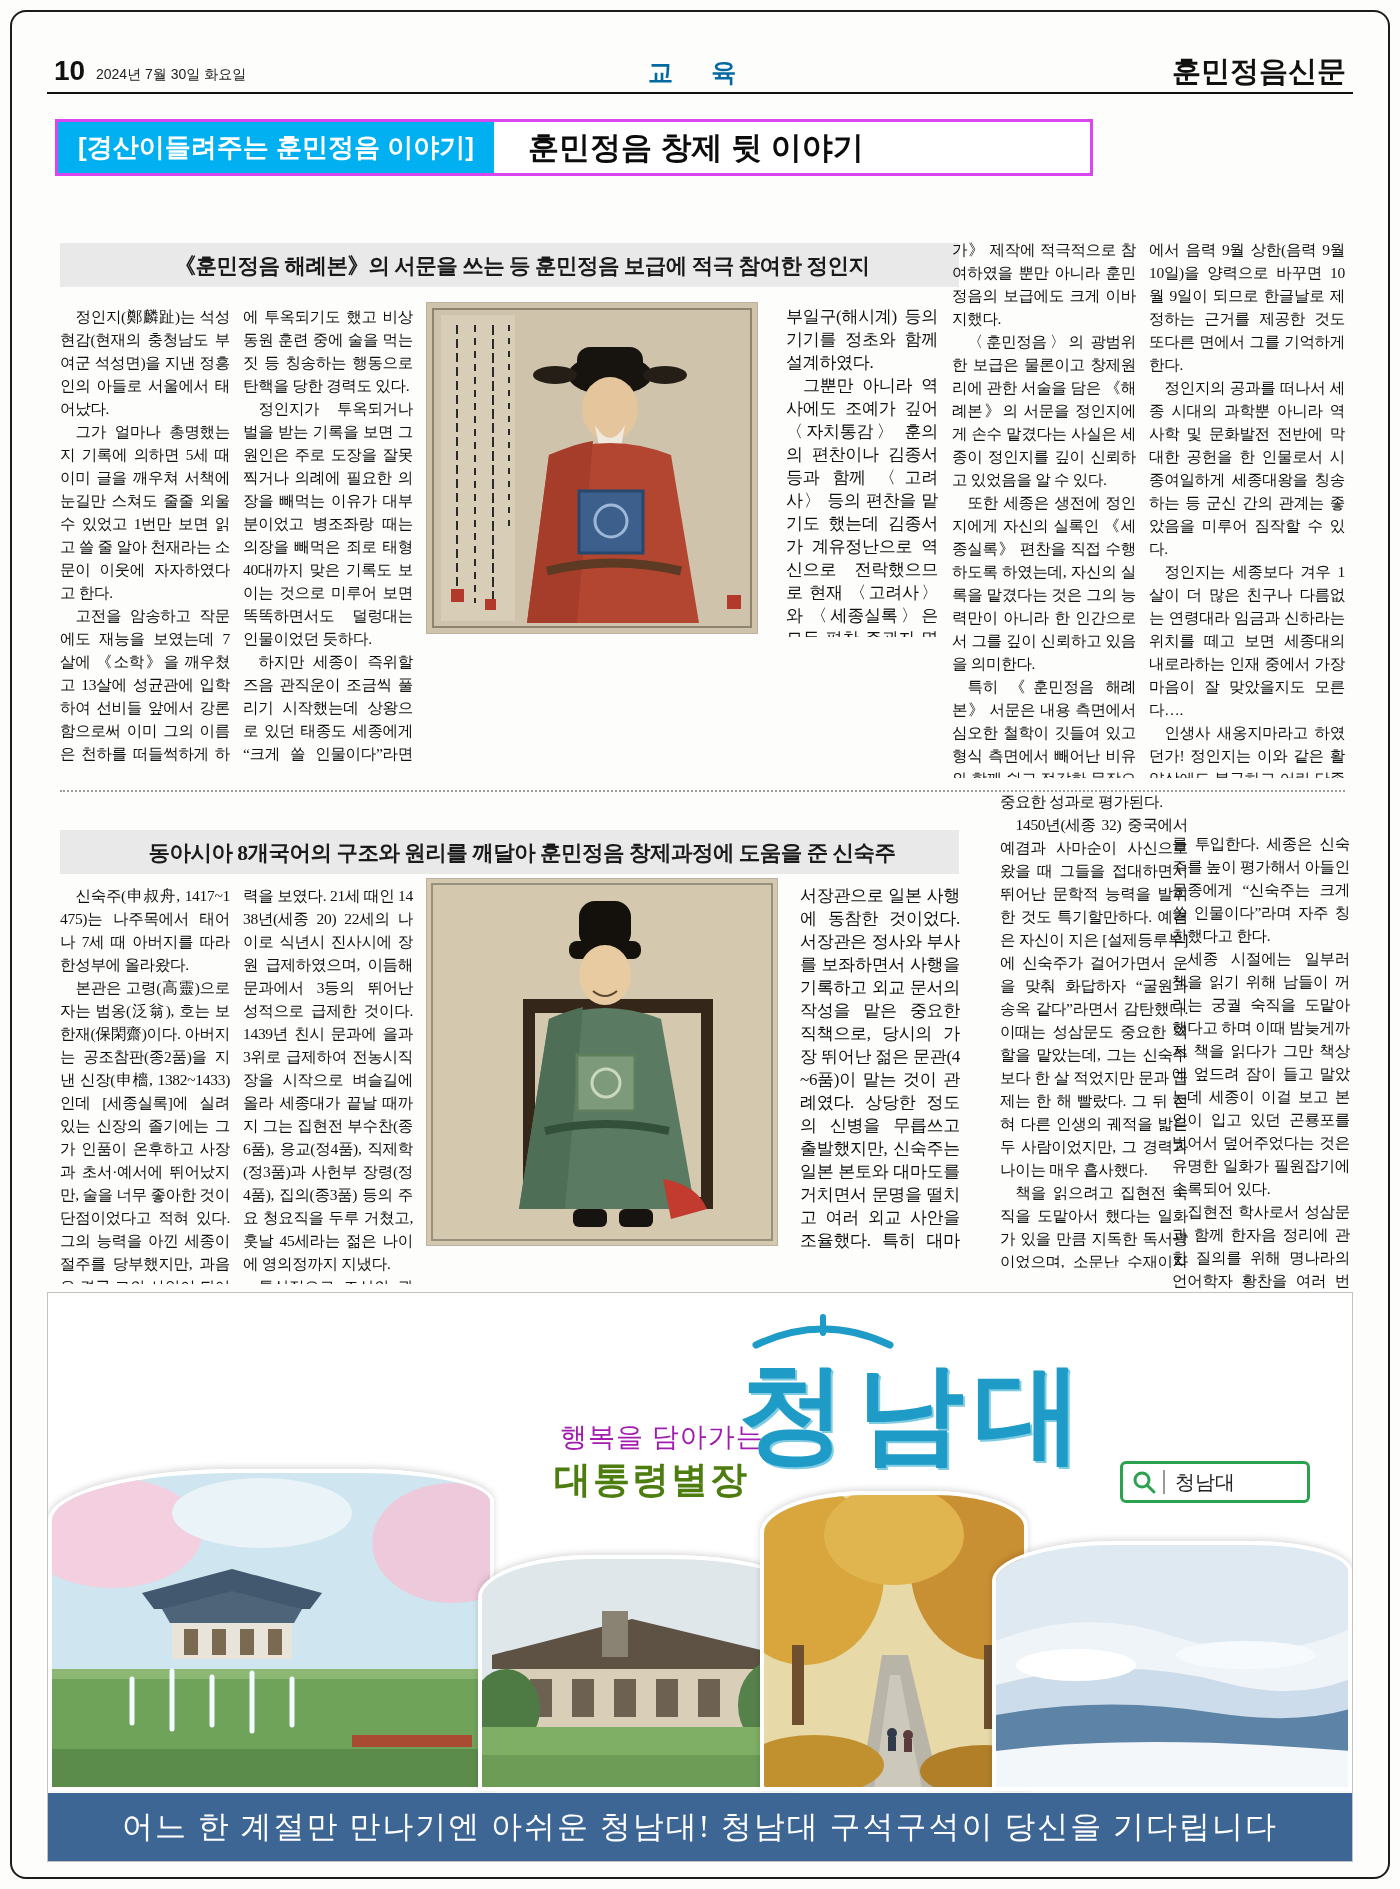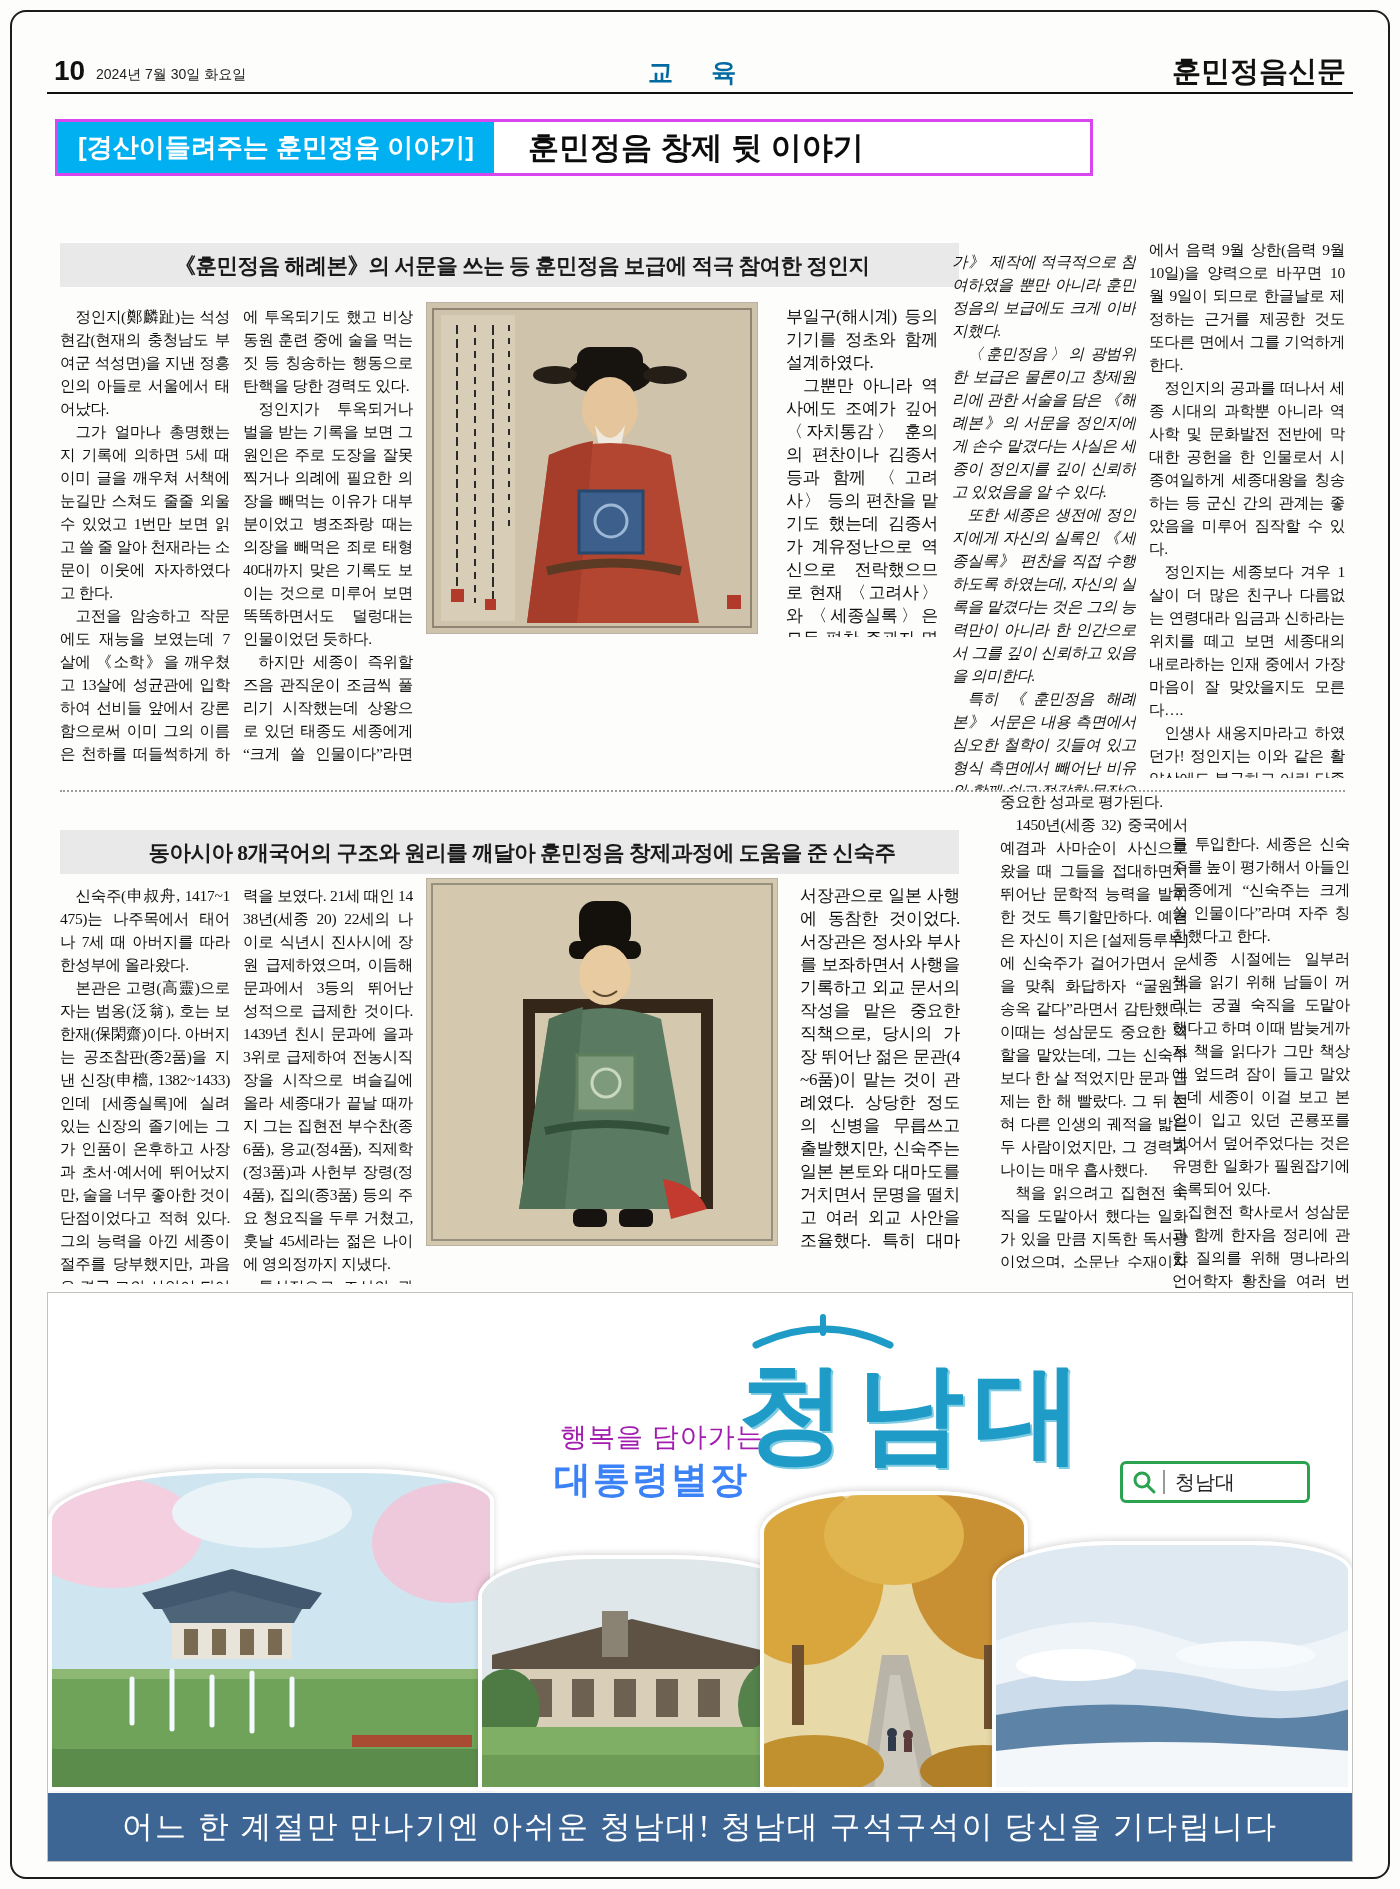--- a/index.html
+++ b/index.html
@@ -42,21 +42,21 @@
 
   .divider{position:absolute;left:60px;width:1285px;border-top:2px dotted #9b9b9b;}
 
   
   .portrait{position:absolute;border:1px solid #b9b2a2;box-sizing:border-box;}
 
   
   .ad{position:absolute;left:47px;top:1292px;width:1306px;height:570px;border:1px solid #c2c2c2;
       box-sizing:border-box;background:#fff;overflow:hidden;}
   .ad-tag1{position:absolute;left:512px;top:126px;font-size:27px;color:#a21caf;letter-spacing:1px;}
-  .ad-tag2{position:absolute;left:506px;top:162px;font-size:37px;font-weight:bold;color:#3b82f6;
+  .ad-tag2{position:absolute;left:506px;top:162px;font-size:37px;font-weight:bold;color:#4d7c0f;
            font-family:Liberation Serif, serif;letter-spacing:2px;}
   .ad-logo{position:absolute;left:690px;top:48px;font-size:108px;font-weight:bold;color:#1f9bc7;
            letter-spacing:10px;text-shadow:2px 2px 0 #7fcbe2;}
   .ad-roof{position:absolute;left:700px;top:18px;}
   .ad-search{position:absolute;left:1072px;top:168px;width:190px;height:42px;border:3px solid #2ba24f;
              border-radius:6px;background:#fff;display:flex;align-items:center;box-sizing:border-box;}
   .ad-search .sep{width:2px;height:24px;background:#9a9a9a;margin:0 10px 0 6px;}
   .ad-search .q{font-size:20px;color:#222;font-family:"Liberation Sans","DejaVu Sans",sans-serif;}
   .photo{position:absolute;border:4px solid #fff;box-sizing:border-box;overflow:hidden;
          box-shadow:0 -2px 6px rgba(0,0,0,.15);}
@@ -123,21 +123,21 @@
         <path d="M120 268 Q185 252 254 268" stroke="#5c3a23" stroke-width="9" fill="none"></path>
         <rect x="300" y="292" width="14" height="14" fill="#b23a2a"></rect>
       </g>
     </svg>
   </div>
 
   <div class="acol big" style="left:786px;top:305px;width:152px;height:332px;">
       <p class="frag">부일구(해시계) 등의 기기를 정초와 함께 설계하였다.</p>
       <p class="frag ind">그뿐만 아니라 역사에도 조예가 깊어 〈자치통감〉 훈의의 편찬이나 김종서 등과 함께 〈고려사〉 등의 편찬을 맡기도 했는데 김종서가 계유정난으로 역신으로 전락했으므로 현재 〈고려사〉와 〈세종실록〉은 모두 편찬 주관자 명의가 정인지로 기록되어 있다.</p>
     </div>
-  <div class="acol" style="left:952px;top:250px;width:184px;height:540px;font-style:italic;">
+  <div class="acol" style="left:952px;top:238px;width:184px;height:540px;">
       <p class="frag">가》 제작에 적극적으로 참여하였을 뿐만 아니라 훈민정음의 보급에도 크게 이바지했다.</p>
       <p class="frag ind">〈훈민정음〉의 광범위한 보급은 물론이고 창제원리에 관한 서술을 담은 《해례본》의 서문을 정인지에게 손수 맡겼다는 사실은 세종이 정인지를 깊이 신뢰하고 있었음을 알 수 있다.</p>
       <p class="frag ind">또한 세종은 생전에 정인지에게 자신의 실록인 《세종실록》 편찬을 직접 수행하도록 하였는데, 자신의 실록을 맡겼다는 것은 그의 능력만이 아니라 한 인간으로서 그를 깊이 신뢰하고 있음을 의미한다.</p>
       <p class="frag ind">특히 《훈민정음 해례본》 서문은 내용 측면에서 심오한 철학이 깃들여 있고 형식 측면에서 빼어난 비유와 함께 쉽고 정갈한 문장으로 쓰여 있어서 명문으로 손꼽힌다.</p>
     </div>
   <div class="acol" style="left:1149px;top:238px;width:196px;height:540px;">
       <p class="frag">에서 음력 9월 상한(음력 9월 10일)을 양력으로 바꾸면 10월 9일이 되므로 한글날로 제정하는 근거를 제공한 것도 또다른 면에서 그를 기억하게 한다.</p>
       <p class="frag ind">정인지의 공과를 떠나서 세종 시대의 과학뿐 아니라 역사학 및 문화발전 전반에 막대한 공헌을 한 인물로서 시종여일하게 세종대왕을 칭송하는 등 군신 간의 관계는 좋았음을 미루어 짐작할 수 있다.</p>
       <p class="frag ind">정인지는 세종보다 겨우 1살이 더 많은 친구나 다름없는 연령대라 임금과 신하라는 위치를 떼고 보면 세종대의 내로라하는 인재 중에서 가장 마음이 잘 맞았을지도 모른다….</p>
       <p class="frag ind">인생사 새옹지마라고 하였던가! 정인지는 이와 같은 활약상에도 불구하고 어린 단종의 보위를 부탁한 세종의 유명을 외면하고 수양대군의 편에 서서 왕위 찬탈에 가담한 전력 때문에 세조 말기에 사림파로부터 경원시 당하는 불명예의 기록을 남긴다.</p>

